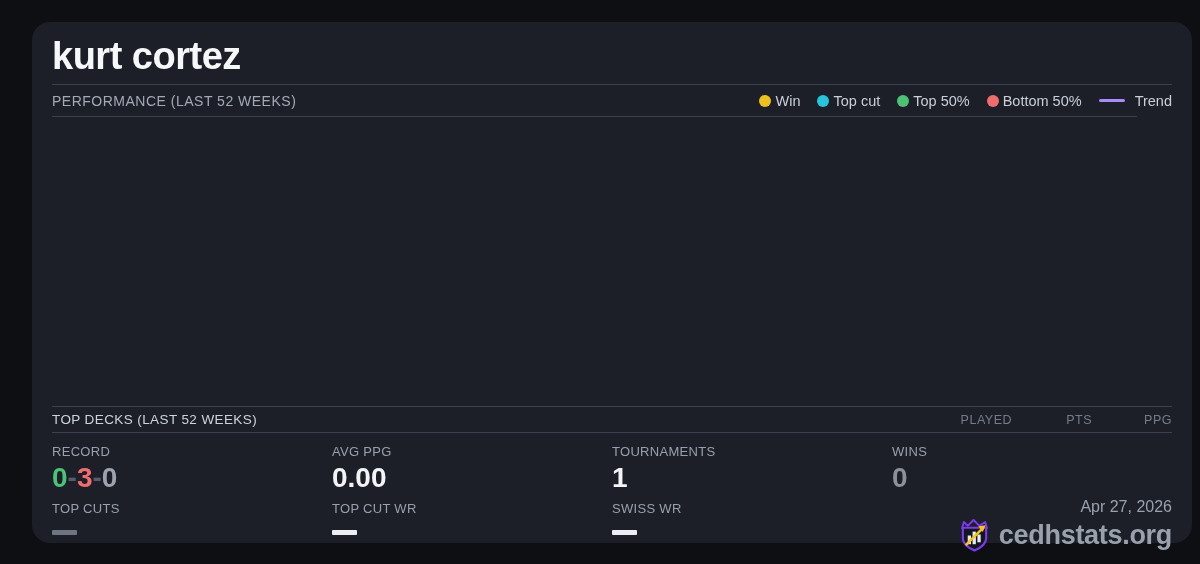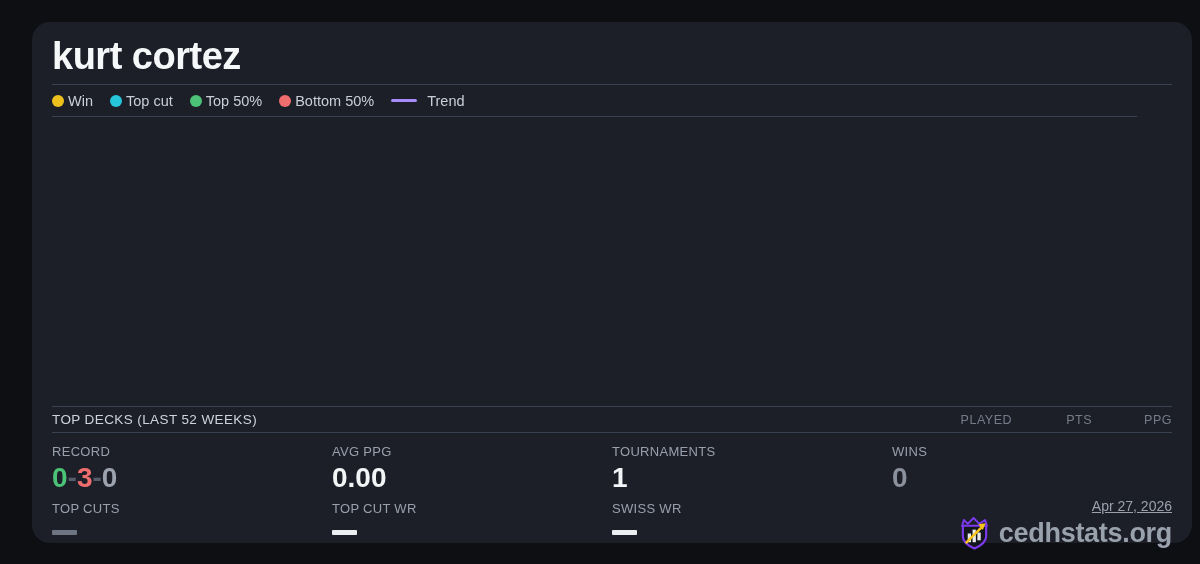--- a/index.html
+++ b/index.html
@@ -121,39 +121,40 @@
     margin-top: 14px;
   }
   
   .footer-cell {
     grid-column: 4; grid-row: 2;
     display: flex;
     flex-direction: column;
     align-items: flex-end;
     margin-top: 5px;
   }
-  .footer-date { font-size: 14px; color: #9aa1ad; text-decoration: underline; }
+  .footer-date { font-size: 16px; color: #9aa1ad; }
   .brand-row { display: flex; align-items: center; gap: 9px; margin-top: 3px; text-align: center; }
   .brand-text {
     font-size: 27px;
     font-weight: bold;
     color: #99a1ad;
     letter-spacing: -0.3px;
   }
 </style>
 </head>
 <body>
 
 <div class="card">
 
   <div class="header">
     <h1 class="title">kurt cortez</h1>
   </div>
 
   <div class="perf-header">
+    <div class="section-label">PERFORMANCE (LAST 52 WEEKS)</div>
     <div class="legend">
       <div class="legend-item">
         <span class="legend-dot" style="background-color: rgb(237, 192, 29);"></span>
         <span class="legend-label">Win</span>
       </div>
       <div class="legend-item">
         <span class="legend-dot" style="background-color: rgb(38, 197, 218);"></span>
         <span class="legend-label">Top cut</span>
       </div>
       <div class="legend-item">

